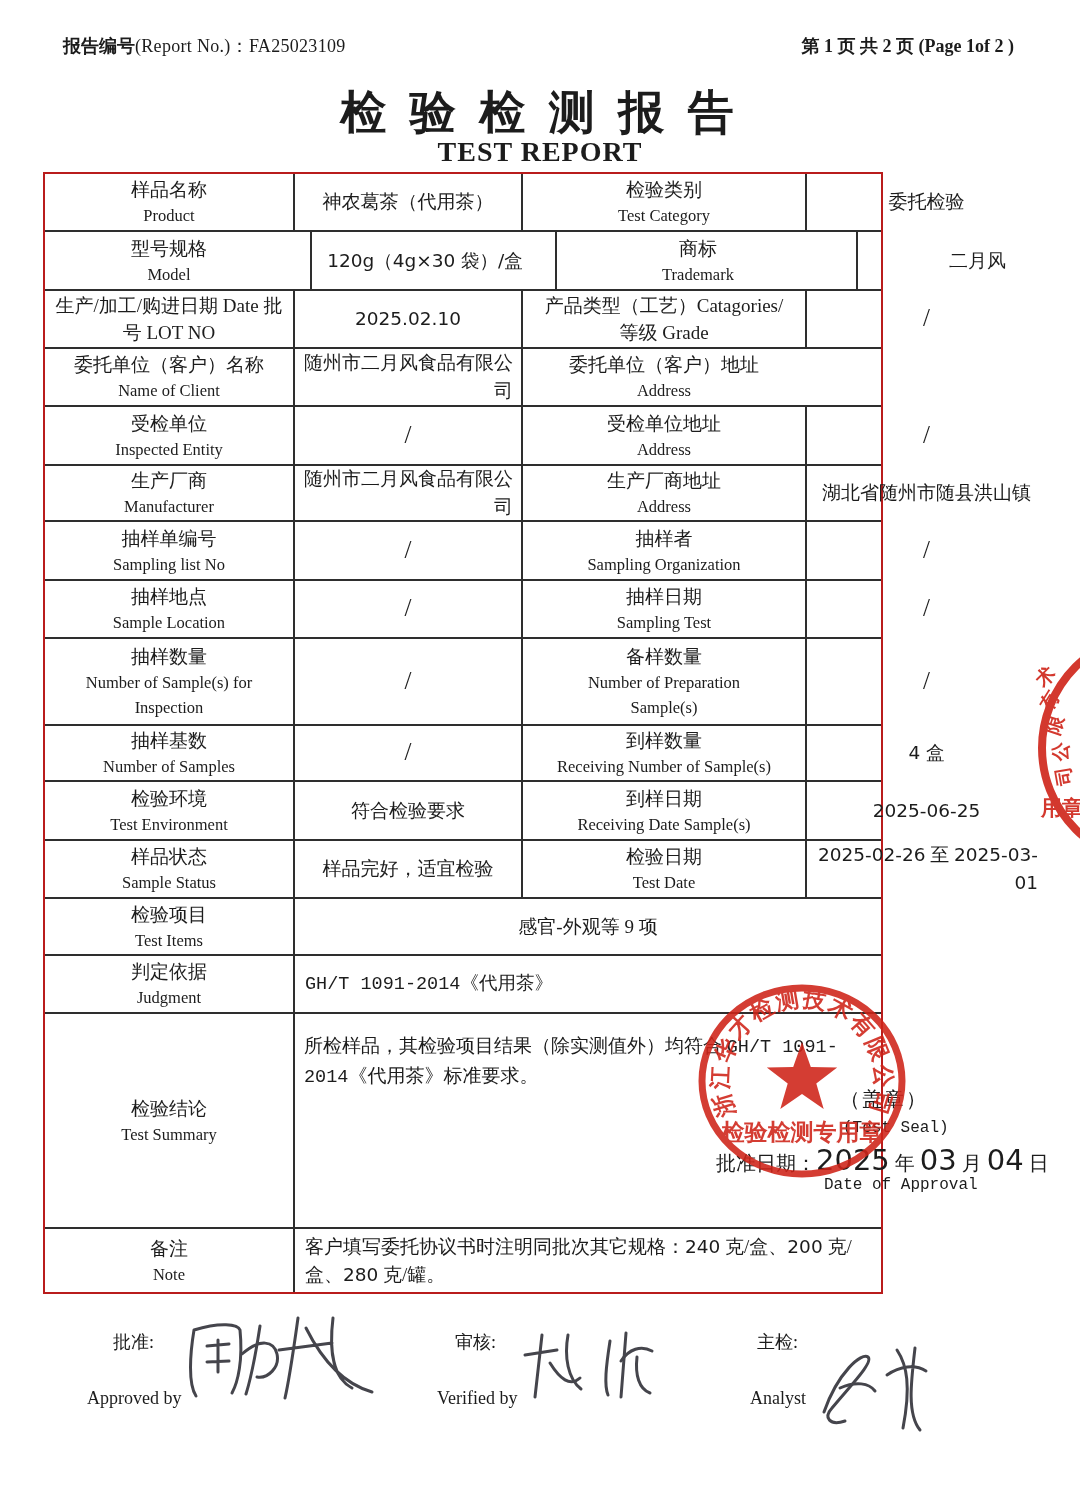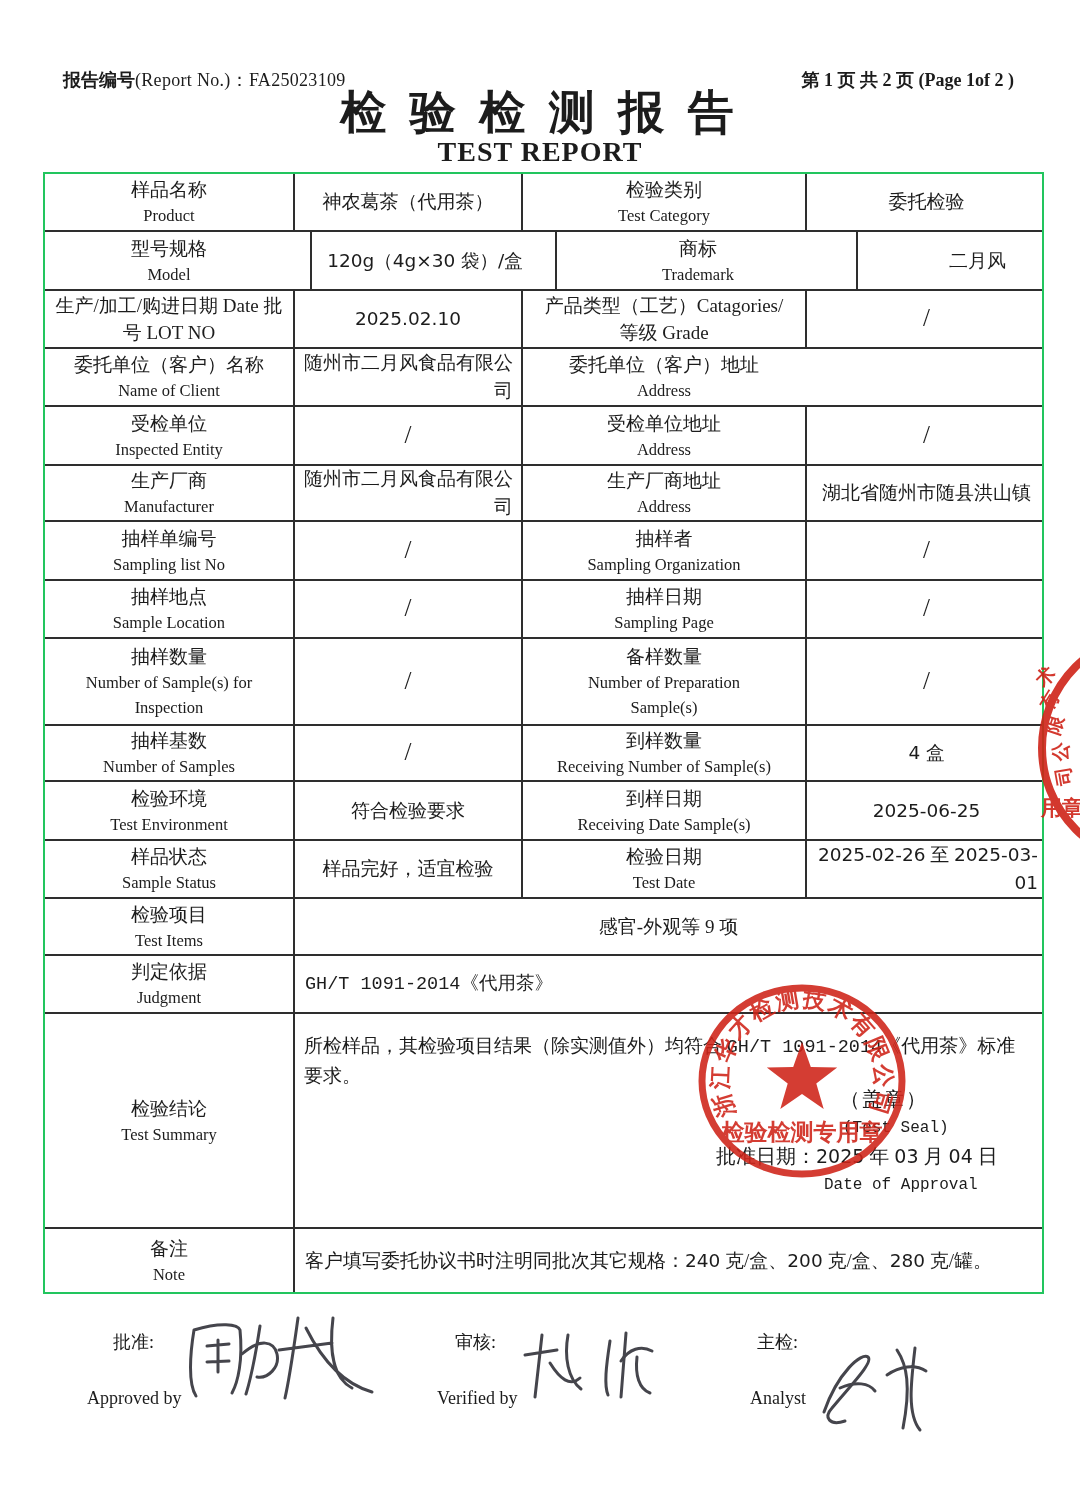--- a/index.html
+++ b/index.html
@@ -1,47 +1,47 @@
 <!DOCTYPE html>
 <html><head>
 <meta charset="utf-8">
 <style>
   html,body{margin:0;padding:0;}
   body{
     width:1080px;height:1508px;position:relative;background:#ffffff;
     font-family:"Liberation Serif","DejaVu Serif",serif;color:#1c1c1c;overflow:hidden;
   }
   
-  .hdr-line{position:absolute;top:68px;left:63px;right:66px;display:flex;justify-content:space-between;font-size:18px;}
+  .hdr-line{position:absolute;top:34px;left:63px;right:66px;display:flex;justify-content:space-between;font-size:18px;}
   .hdr-left b,.hdr-right{font-weight:700;}
   .hdr-left .rn{font-weight:400;letter-spacing:.3px;}
   .title{position:absolute;top:82px;left:0;width:100%;text-align:center;font-size:46px;font-weight:700;letter-spacing:6px;}
   .subtitle{position:absolute;top:136px;left:0;width:100%;text-align:center;font-size:28px;font-weight:700;letter-spacing:1px;}
   
-  .rpt-table{position:absolute;left:43px;top:172px;width:1001px;border:2px solid #22c55e;box-sizing:border-box;z-index:1;}
+  .rpt-table{position:absolute;left:43px;top:172px;width:840px;border:2px solid #b91c1c;box-sizing:border-box;z-index:1;}
   .t-row{display:grid;box-sizing:border-box;}
   .t-row + .t-row{border-top:2px solid #2e2e2e;}
   .t-cell{box-sizing:border-box;display:flex;flex-direction:column;align-items:center;justify-content:center;padding:2px 8px;overflow:hidden;}
   .t-cell + .t-cell{border-left:2px solid #2e2e2e;}
   .lab{text-align:center;}
   .lz{font-size:19px;line-height:27px;}
   .le{font-size:16.5px;line-height:25px;}
   .val{text-align:right;line-height:27px;}
   .val.left{align-items:flex-start;text-align:left;padding-left:10px;}
   .zh{font-size:19px;}
   .num{font-family:"DejaVu Sans","Liberation Sans",sans-serif;font-weight:400;font-size:18.5px;}
   .slash{font-size:25px;}
   .mono{font-family:"Liberation Mono","DejaVu Sans Mono",monospace;font-size:18.5px;}
   .summary-cell{justify-content:flex-start;align-items:flex-start;padding:18px 10px 0 9px;text-align:left;line-height:28px;}
   
   .ovl{position:absolute;z-index:2;white-space:nowrap;}
   .seal-hint{left:840px;top:1086px;font-size:20px;letter-spacing:2px;}
   .seal-hint-en{left:843px;top:1119px;font-family:"Liberation Mono","DejaVu Sans Mono",monospace;font-size:16px;}
   .approval{left:716px;top:1143px;font-size:20px;}
-  .approval .num{font-size:19px;}
+  .approval .num{font-size:29px;}
   .approval-en{left:824px;top:1176px;font-family:"Liberation Mono","DejaVu Sans Mono",monospace;font-size:16px;}
   
   .seal-main{position:absolute;left:694px;top:982px;z-index:5;opacity:.88;}
   .seal-edge{position:absolute;left:1022px;top:615px;z-index:5;opacity:.9;overflow:hidden;}
   
   .sig-label{position:absolute;font-size:18px;z-index:2;white-space:nowrap;}
   .sig{position:absolute;z-index:3;}
 </style>
 </head>
 <body>
@@ -166,21 +166,21 @@
     <div class="t-row" style="grid-template-columns: 248px 228px 284px 241px; height: 58px;">
       <div class="t-cell lab">
         <div class="lz">抽样地点</div>
         <div class="le">Sample Location</div>
       </div>
       <div class="t-cell val">
         <div><span class="slash">/</span></div>
       </div>
       <div class="t-cell lab">
         <div class="lz">抽样日期</div>
-        <div class="le">Sampling Page</div>
+        <div class="le">Sampling Test</div>
       </div>
       <div class="t-cell val">
         <div><span class="slash">/</span></div>
       </div>
     </div>
     <div class="t-row" style="grid-template-columns: 248px 228px 284px 241px; height: 87px;">
       <div class="t-cell lab">
         <div class="lz">抽样数量</div>
         <div class="le">Number of  Sample(s) for</div>
         <div class="le">Inspection</div>

